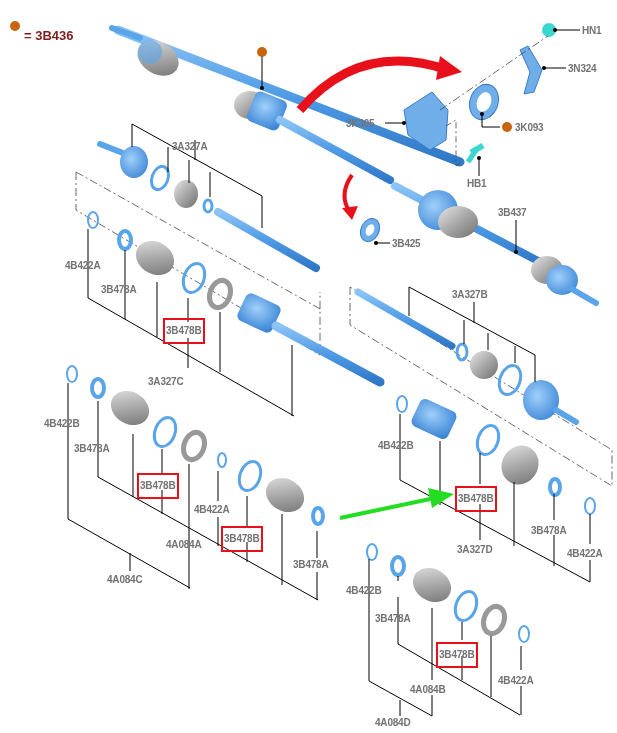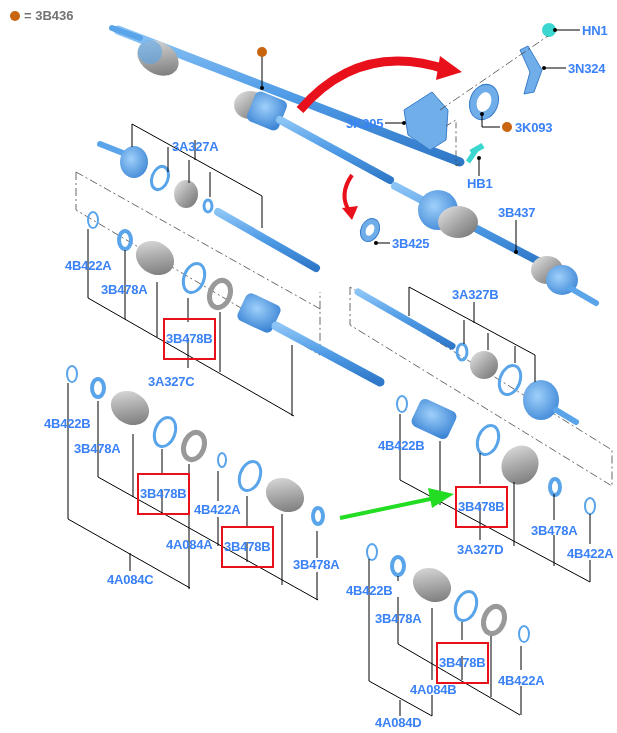--- a/index.html
+++ b/index.html
@@ -1,22 +1,22 @@
 <!DOCTYPE html>
 <html><head>
 <meta charset="utf-8">
 <style>
   html, body { margin:0; padding:0; background:#ffffff; }
   body { width:617px; height:733px; position:relative; overflow:hidden; font-family:"Liberation Sans", sans-serif; }
   #stage { position:absolute; left:0; top:0; width:617px; height:733px; }
-  .lbl { position:absolute; color:#3b82f6; font-weight:bold; font-size:13px; line-height:14px; white-space:nowrap; letter-spacing:-0.2px; }
-  .lbl.hl { outline:2px solid #e8101a; outline-offset:0px; padding:12px 1px;text-align:right; }
+  .lbl { position:absolute; color:#737373; font-weight:bold; font-size:10px; line-height:14px; white-space:nowrap; letter-spacing:-0.2px; }
+  .lbl.hl { outline:2px solid #e8101a; outline-offset:0px; padding:4px 1px;text-align:right; }
   .legend { position:absolute; left:10px; top:8px; font-size:13px; font-weight:bold; color:#1a6fe8; display:flex; align-items:center; gap:4px; }
   .legend .dot { width:10px; height:10px; border-radius:50%; background:#c8650e; display:inline-block; }
-  .legend .eq { color:#737373; }
+  .legend .eq { color:#7f1d1d;margin-top:20px; }
 </style>
 </head>
 <body>
 
 <div id="stage">
 
   <div class="legend">
     <span class="dot"></span>
     <span class="eq">= 3B436</span>
   </div>

